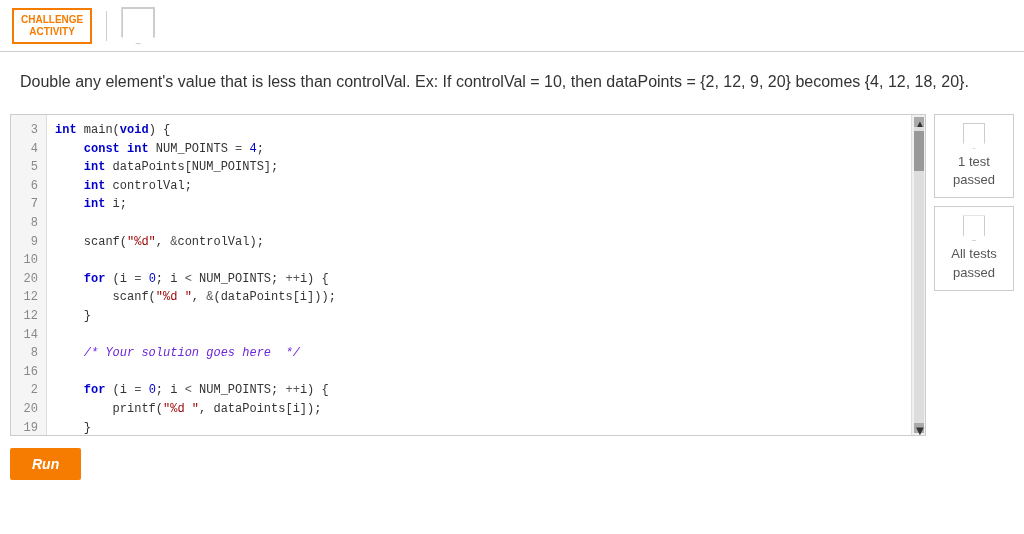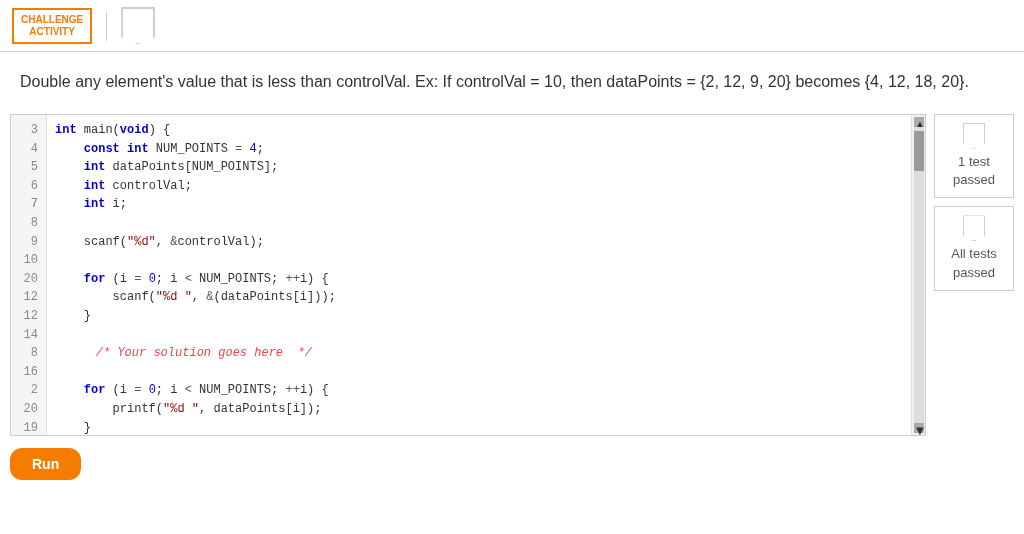--- a/index.html
+++ b/index.html
@@ -120,21 +120,21 @@
       height: 40px;
       background: #999;
       position: absolute;
       top: 4px;
     }
 
     
     .kw { color: #0000cc; font-weight: bold; }
     .num { color: #0000cc; }
     .str { color: #990000; }
-    .cmt { color: #ef4444; font-style: italic; margin-left: 12px; }
+    .cmt { color: #6d28d9; font-style: italic; }
     .punct { color: #555; }
 
     
     .right-panel {
       display: flex;
       flex-direction: column;
       gap: 8px;
       width: 80px;
     }
     .test-badge {
@@ -160,21 +160,22 @@
       padding: 12px 10px 10px 10px;
     }
     .run-button {
       background: #f57c00;
       color: #fff;
       border: none;
       padding: 8px 22px;
       font-size: 14px;
       font-weight: bold;
       cursor: pointer;
-      border-radius: 12px;
+      border-radius: 2px;
+      font-style: italic;
     }
   </style>
 </head>
 <body>
 
 <div class="header">
   <div class="challenge-badge">
     <span>CHALLENGE</span><br>
     <span>ACTIVITY</span>
   </div>

